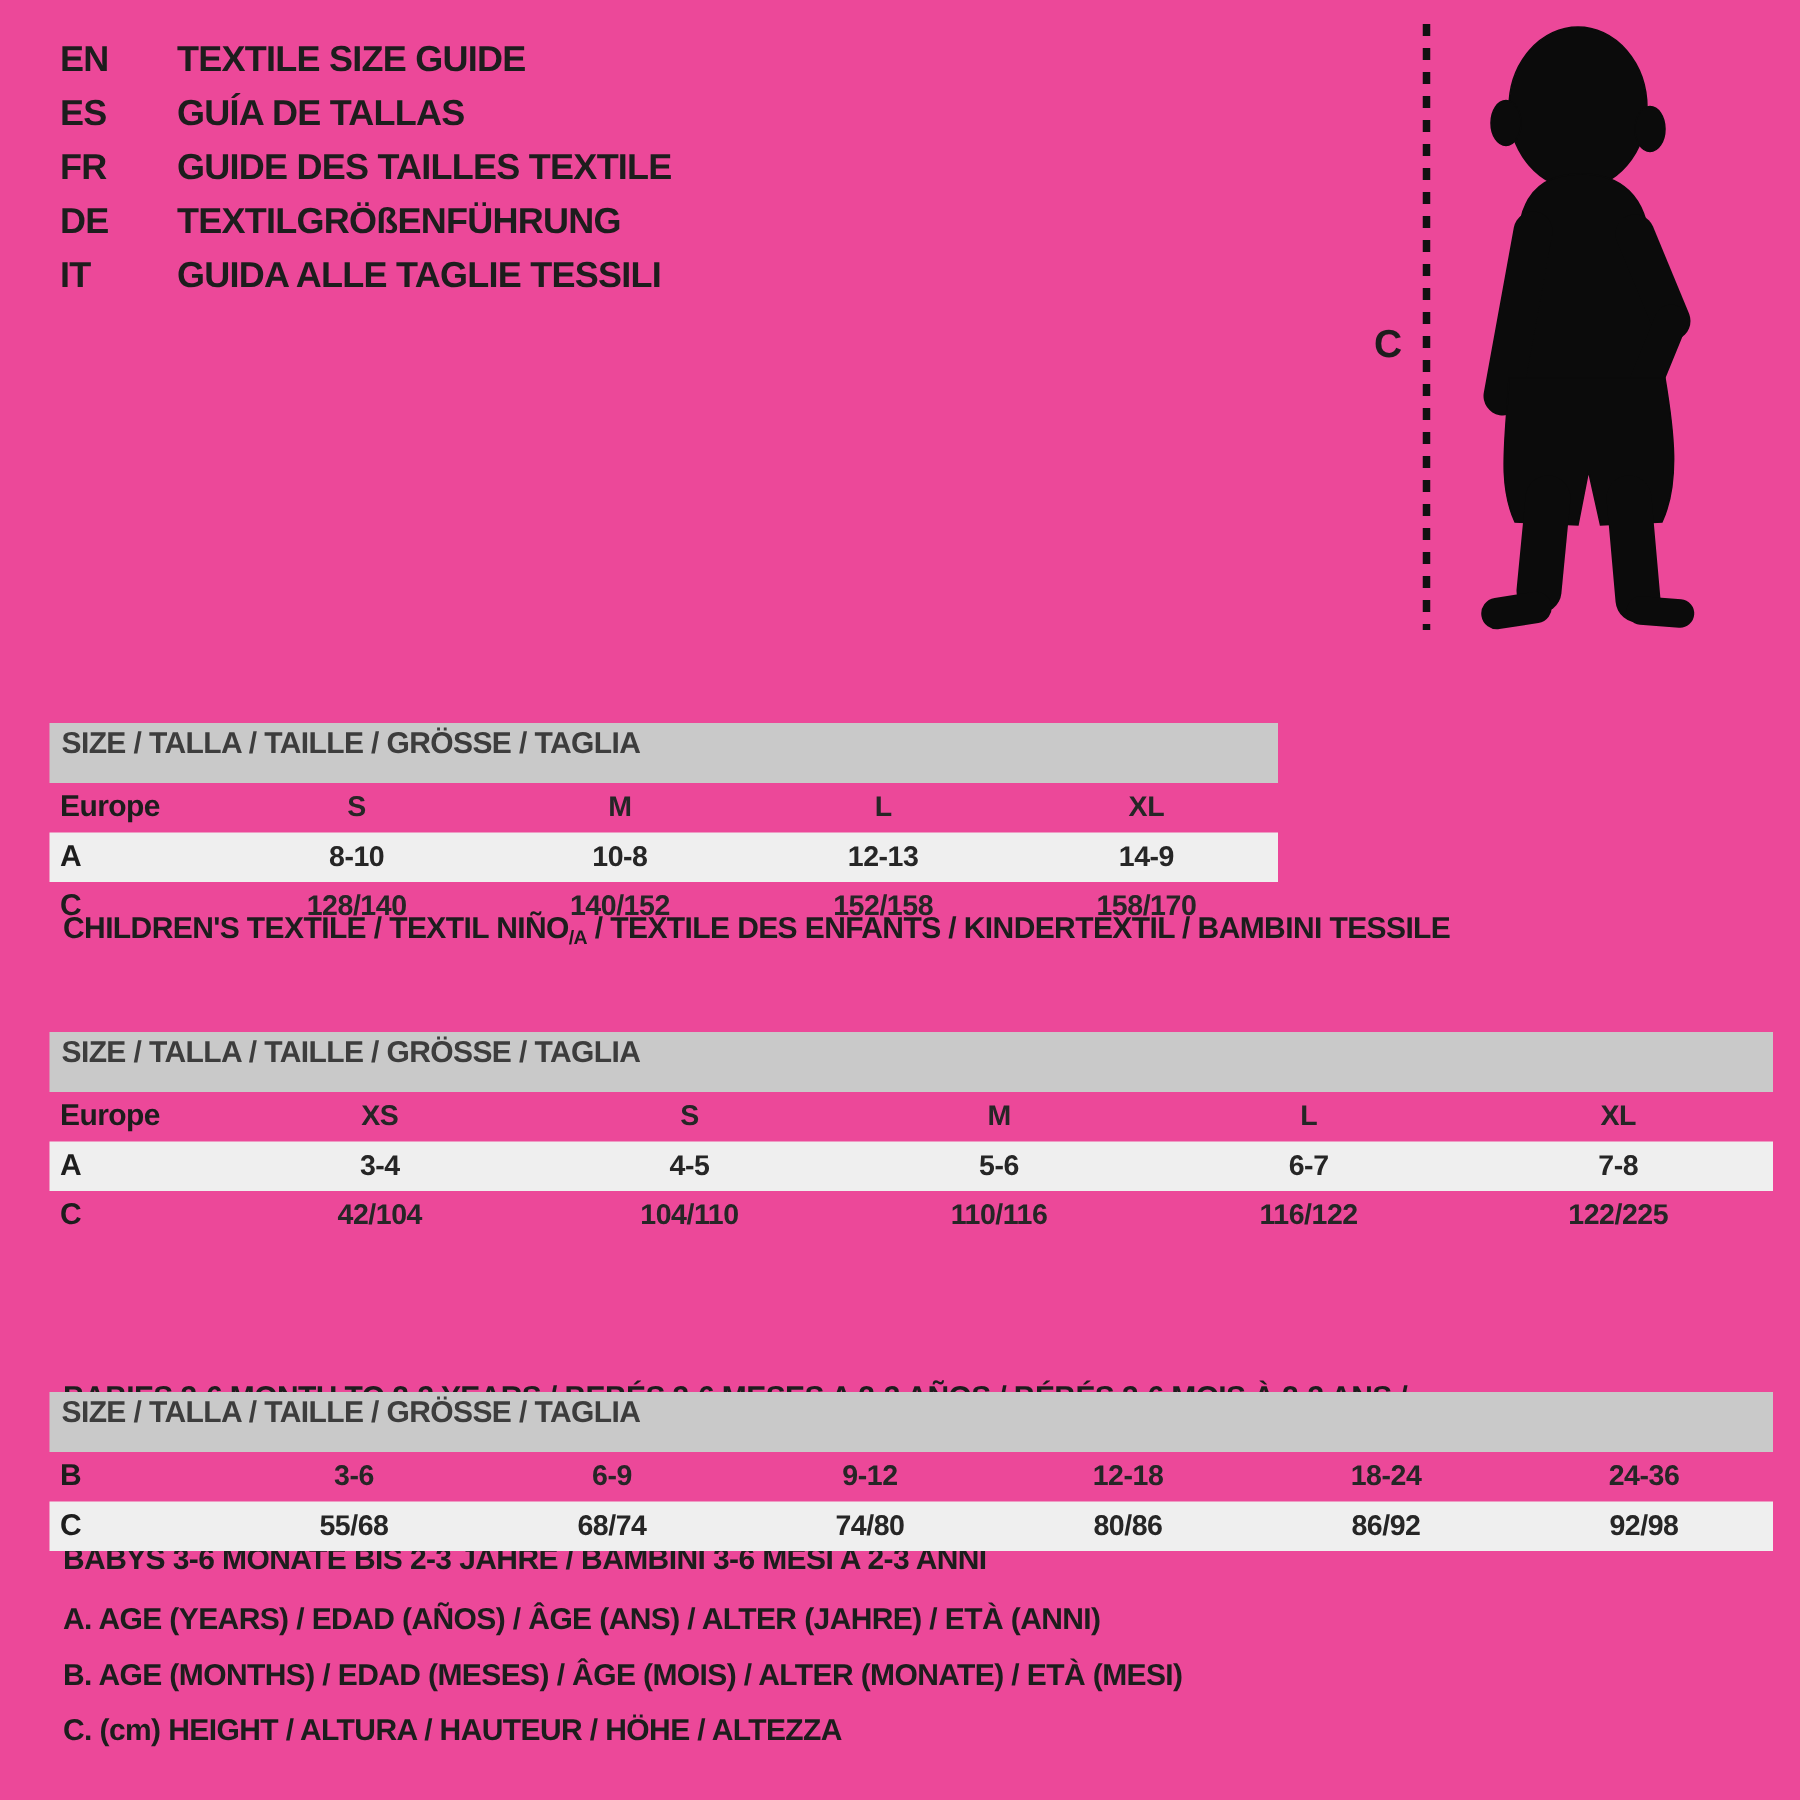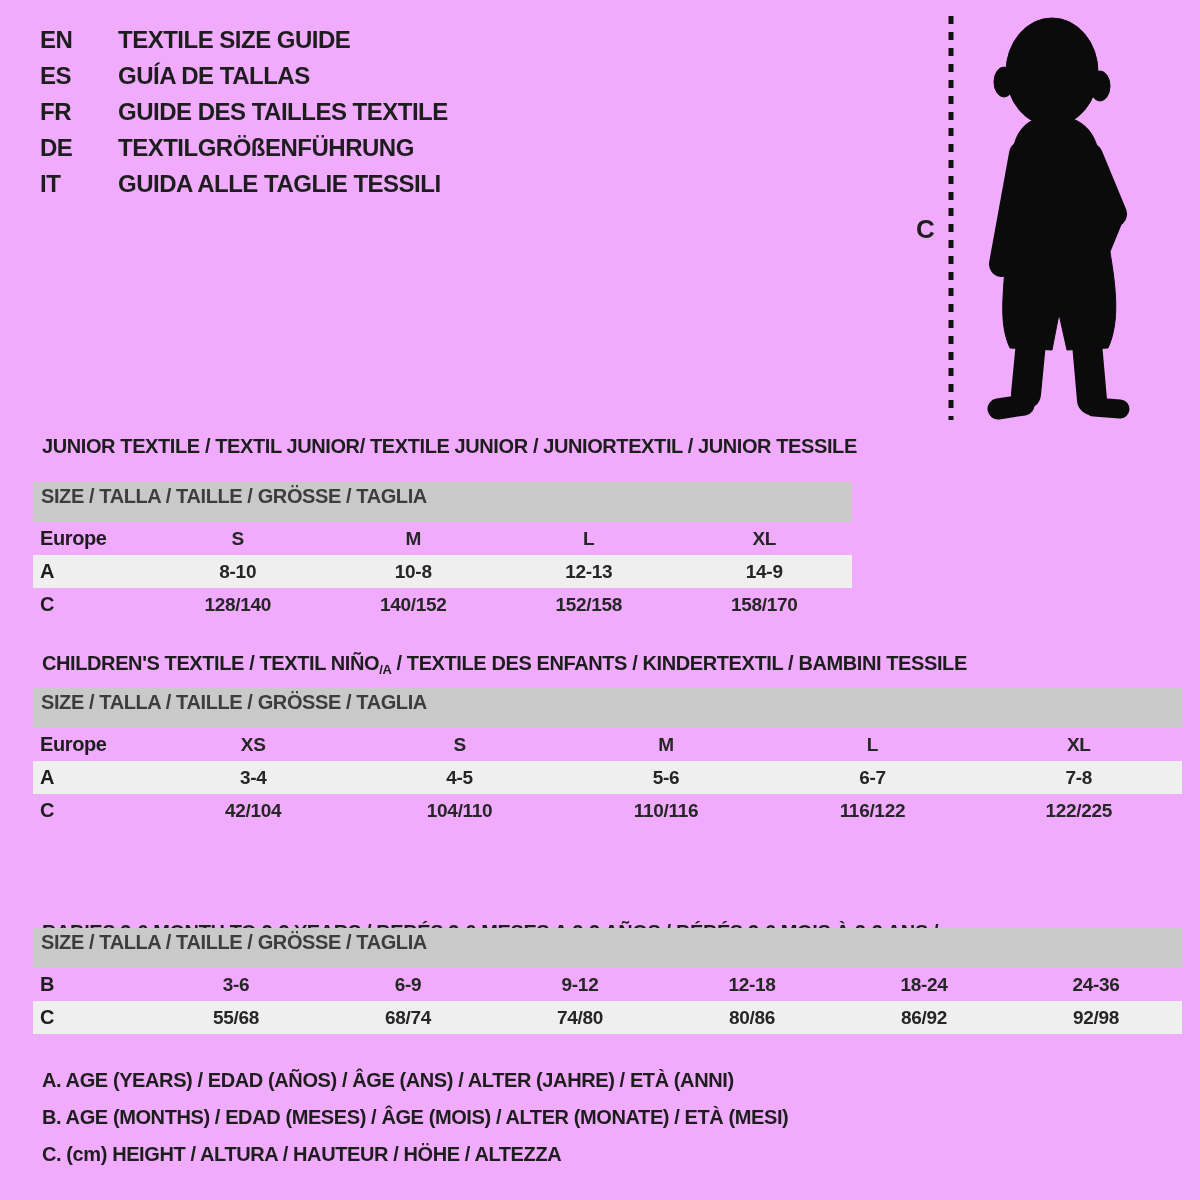--- a/index.html
+++ b/index.html
@@ -3,21 +3,21 @@
 <meta charset="utf-8">
 <style>
   html,body{margin:0;padding:0;}
   body{
     width:1200px;height:1200px;
     background:#ffffff;
     font-family:"Liberation Sans", sans-serif;
     color:#1d1d1d;
     -webkit-font-smoothing:antialiased;
   }
-  .canvas{position:relative;width:1200px;height:1200px;overflow:hidden;background:#f0abfc;}
+  .canvas{position:relative;width:1200px;height:1200px;overflow:hidden;background:#ec4899;}
 
   
   .lang-list{position:absolute;left:40px;top:22px;}
   .lang-row{display:flex;height:36px;align-items:center;}
   .lang-code{width:78px;font-size:24px;font-weight:700;letter-spacing:-0.5px;}
   .lang-title{font-size:24px;font-weight:700;letter-spacing:-0.5px;}
 
   
   .figure-wrap{position:absolute;left:938px;top:14px;width:210px;height:410px;}
   .measure-label{position:absolute;left:916px;top:214px;font-size:26px;font-weight:700;}
@@ -97,21 +97,20 @@
 
         <line x1="94" y1="318" x2="88" y2="380" stroke-width="30" stroke-linecap="round"></line>
         <line x1="148" y1="318" x2="154" y2="386" stroke-width="30" stroke-linecap="round"></line>
 
         <line x1="86" y1="391" x2="60" y2="395" stroke-width="21" stroke-linecap="round"></line>
         <line x1="156" y1="393" x2="182" y2="395" stroke-width="19" stroke-linecap="round"></line>
       </g>
     </svg>
   </div>
 
-  <div class="sec-title" style="top:435px;">JUNIOR TEXTILE / TEXTIL JUNIOR/ TEXTILE JUNIOR / JUNIORTEXTIL / JUNIOR TESSILE</div>
 
   <div class="tbl w-junior" style="top:482px;">
     <div class="sizebar">SIZE / TALLA / TAILLE / GRÖSSE / TAGLIA</div>
     <div class="trow">
       <div class="tlabel">Europe</div>
       <div class="tcell">S</div>
       <div class="tcell">M</div>
       <div class="tcell">L</div>
       <div class="tcell">XL</div>
     </div>
@@ -124,21 +123,21 @@
     </div>
     <div class="trow">
       <div class="tlabel">C</div>
       <div class="tcell">128/140</div>
       <div class="tcell">140/152</div>
       <div class="tcell">152/158</div>
       <div class="tcell">158/170</div>
     </div>
   </div>
 
-  <div class="sec-title" style="top:652px;text-align:right;"><span>CHILDREN'S TEXTILE / TEXTIL NIÑO</span><span class="subscript">/A</span><span> / TEXTILE DES ENFANTS / KINDERTEXTIL / BAMBINI TESSILE</span></div>
+  <div class="sec-title" style="top:608px;text-align:right;"><span>CHILDREN'S TEXTILE / TEXTIL NIÑO</span><span class="subscript">/A</span><span> / TEXTILE DES ENFANTS / KINDERTEXTIL / BAMBINI TESSILE</span></div>
 
   <div class="tbl w-wide" style="top:688px;">
     <div class="sizebar">SIZE / TALLA / TAILLE / GRÖSSE / TAGLIA</div>
     <div class="trow">
       <div class="tlabel">Europe</div>
       <div class="tcell">XS</div>
       <div class="tcell">S</div>
       <div class="tcell">M</div>
       <div class="tcell">L</div>
       <div class="tcell">XL</div>
@@ -156,20 +155,21 @@
       <div class="tcell">42/104</div>
       <div class="tcell">104/110</div>
       <div class="tcell">110/116</div>
       <div class="tcell">116/122</div>
       <div class="tcell">122/225</div>
     </div>
   </div>
 
   <div class="sec-title babies-title" style="top:842px;">
     <div>BABIES 3-6 MONTH TO 2-3 YEARS / BEBÉS 3-6 MESES A 2-3 AÑOS / BÉBÉS 3-6 MOIS À 2-3 ANS /</div>
+    <div>BABYS 3-6 MONATE BIS 2-3 JAHRE / BAMBINI 3-6 MESI A 2-3 ANNI</div>
   </div>
 
   <div class="tbl w-wide" style="top:928px;">
     <div class="sizebar">SIZE / TALLA / TAILLE / GRÖSSE / TAGLIA</div>
     <div class="trow">
       <div class="tlabel">B</div>
       <div class="tcell">3-6</div>
       <div class="tcell">6-9</div>
       <div class="tcell">9-12</div>
       <div class="tcell">12-18</div>

